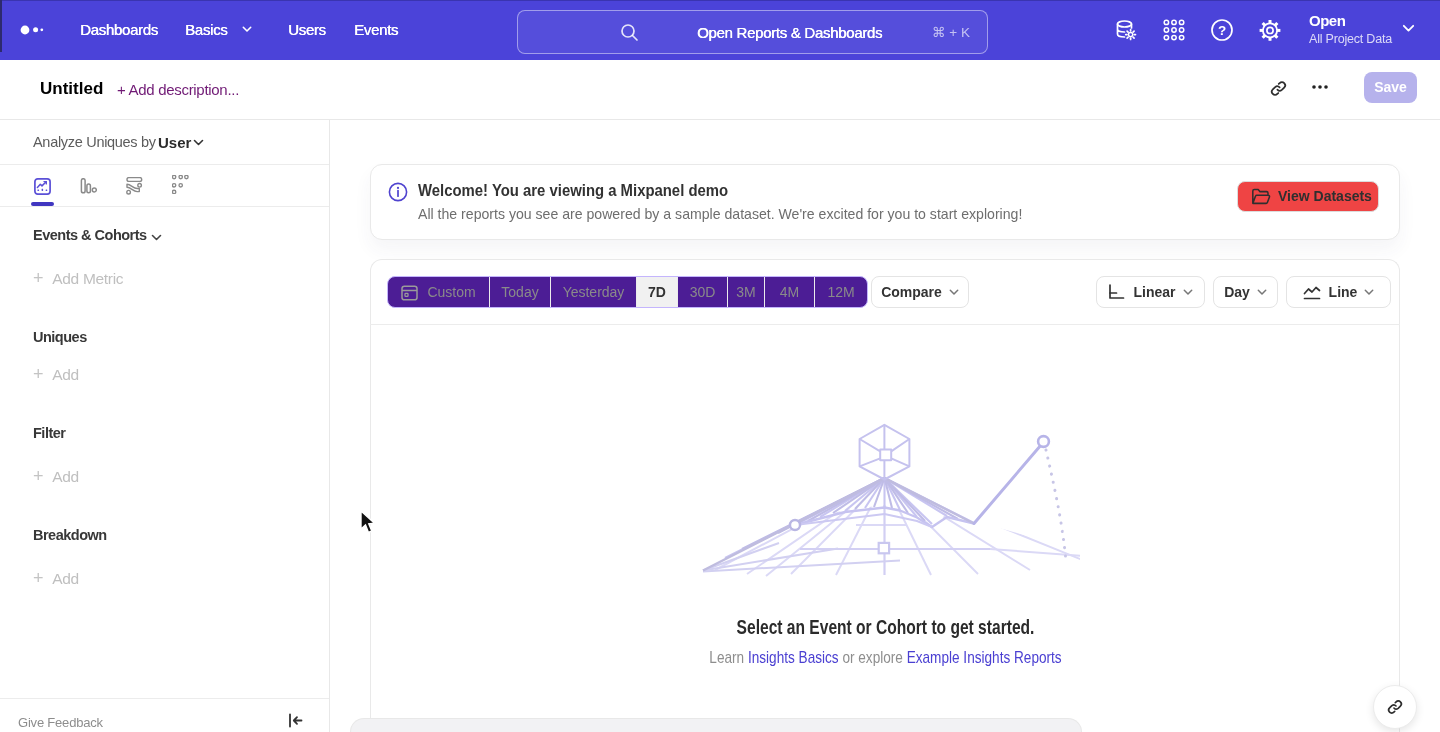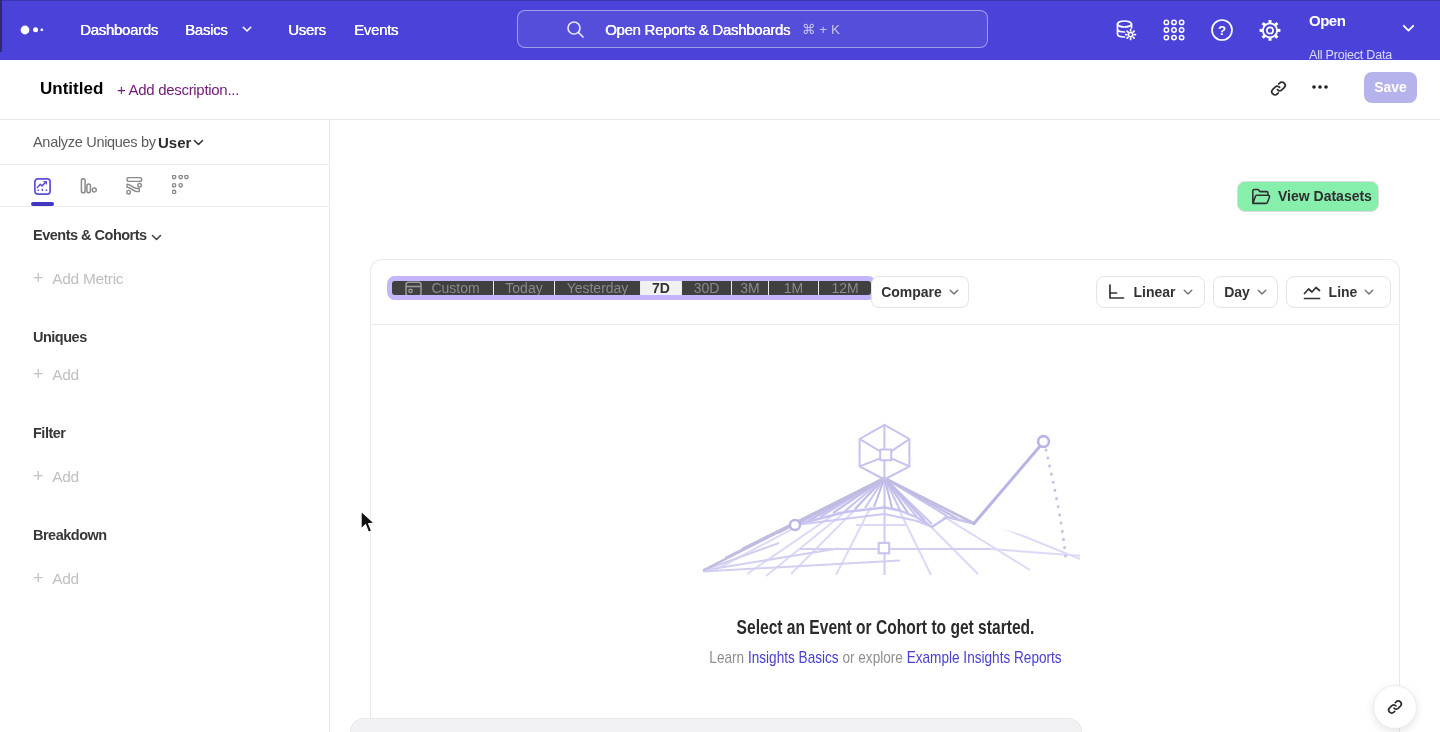--- a/index.html
+++ b/index.html
@@ -7,28 +7,28 @@
   font-family:"Liberation Sans", sans-serif; }
 .abs { position:absolute; }
 #stage { position:relative; width:1440px; height:732px; }
 
 
 #topbar { position:absolute; left:0; top:0; width:1440px; height:60px; background:#4b43d9; }
 #topbar .edge-l { position:absolute; left:0; top:0; width:2px; height:52px; background:#2d2a6e; }
 #topbar .edge-t { position:absolute; left:0; top:0; width:100%; height:1px; background:rgba(30,26,100,0.35); }
 .navitem { position:absolute; top:0; height:60px; line-height:60px; color:#ffffff;
   font-size:15px; font-weight:normal; letter-spacing:-0.3px; text-shadow:0.4px 0 0 #fff; }
-#searchbox { position:absolute; left:517px; top:10px; width:471px; height:38px;
+#searchbox { position:absolute; left:517px; top:10px; width:471px; height:44px;
   background:rgba(255,255,255,0.06); border:1px solid rgba(255,255,255,0.45);
-  border-radius:8px; display:flex; align-items:center; padding-left:48px; }
+  border-radius:8px; display:flex; align-items:center; padding-left:102px;gap:38px; }
 #searchbox .stext { color:#ffffff; font-size:15px; font-weight:normal; letter-spacing:-0.3px; text-shadow:0.4px 0 0 #fff; margin:0 12px 0 20px; }
 #searchbox .skey { color:rgba(255,255,255,0.65); font-size:13.5px; font-weight:400; }
 .mediatxt { position:absolute; left:1309px; top:12px; color:#fff; }
 .mediatxt .m1 { font-size:15px; font-weight:700; letter-spacing:-0.5px; line-height:17px; }
-.mediatxt .m2 { font-size:12.5px; font-weight:400; letter-spacing:-0.2px; color:rgba(255,255,255,0.8); line-height:15px; margin-top:19px; }
+.mediatxt .m2 { font-size:12.5px; font-weight:400; letter-spacing:-0.2px; color:rgba(255,255,255,0.8); line-height:15px; margin-top:3px; }
 
 
 #header { position:absolute; left:0; top:60px; width:1440px; height:60px; background:#fff;
   border-bottom:1px solid #e8e8e8; }
 #header .untitled { position:absolute; left:40px; top:19px; font-size:17px; font-weight:700; color:#000000; }
 #header .desc { position:absolute; left:117px; top:21px; font-size:15px; letter-spacing:-0.3px; color:#701a75; }
 #savebtn { position:absolute; left:1364px; top:72px; width:53px; height:31px; background:#b6b2ec;
   border-radius:8px; color:#fff; font-size:14px; font-weight:600; text-align:center; line-height:31px; }
 
 
@@ -44,30 +44,30 @@
 .sb-add .plus { font-size:18px; margin-right:9px; color:#c4c4c4; }
 #sb-foot { position:absolute; left:0; top:578px; width:329px; height:34px; border-top:1px solid #ececec; background:#fff; }
 #sb-foot .fb { position:absolute; left:18px; top:16px; font-size:13px; letter-spacing:-0.2px; color:#8d8d8d; }
 
 
 #main { position:absolute; left:331px; top:120px; width:1109px; height:612px; background:#fff; }
 #banner { position:absolute; left:370px; top:164px; width:1030px; height:76px; background:#fff;
   border:1px solid #e9e9e9; border-radius:12px; box-shadow:0 10px 18px rgba(60,60,90,0.05); }
 #banner .b-title { position:absolute; left:47px; top:17px; font-size:16px; font-weight:700; color:#323232; transform:scaleX(0.93); transform-origin:left center; white-space:nowrap; }
 #banner .b-sub { position:absolute; left:47px; top:40px; font-size:15px; color:#6e6e6e; transform:scaleX(0.94); transform-origin:left center; white-space:nowrap; }
-#viewds { position:absolute; left:1237px; top:181px; width:142px; height:31px; background:#86efac;
+#viewds { position:absolute; left:1237px; top:181px; width:142px; height:31px; background:#ef4444;
   border:1px solid #dcdcdc; border-radius:8px; }
 #viewds span { position:absolute; left:40px; top:6px; font-size:14px; font-weight:600; color:#2f2f2f; }
 #card { position:absolute; left:370px; top:259px; width:1030px; height:473px; background:#fff;
   border:1px solid #e9e9e9; border-radius:12px 12px 0 0; border-bottom:none; }
 #toolbar-line { position:absolute; left:370px; top:324px; width:1030px; height:1px; background:#ececec; }
 
 
-#seg { position:absolute; left:387px; top:276px; height:24px; border:5px solid #c4b5fd;
-  border-radius:8px; display:flex; align-items:stretch; overflow:hidden; background:#404040; }
+#seg { position:absolute; left:387px; top:276px; height:32px; border:1px solid #c4b5fd;
+  border-radius:8px; display:flex; align-items:stretch; overflow:hidden; background:#4c1d95; }
 #seg .cell { display:flex; align-items:center; justify-content:center; font-size:14px;
   color:#8a8a8a; border-right:1px solid #ececec; }
 #seg .cell:last-child { border-right:none; }
 #seg .sel { background:#f1f1f1; color:#333; font-weight:700; }
 .tbtn { position:absolute; top:276px; height:32px; background:#fff; border:1px solid #e4e4e4;
   border-radius:8px; display:flex; align-items:center; justify-content:center;
   font-size:14px; font-weight:600; color:#333; }
 .tbtn .chev { margin-left:7px; }
 
 
@@ -236,24 +236,40 @@
       <path d="M1.5 1.5 L5.5 5.5 L9.5 1.5" fill="none" stroke="#444" stroke-width="1.6" stroke-linecap="round" stroke-linejoin="round"></path>
     </svg>
     <div class="sb-add" style="top:148px"><span class="plus">+</span>Add Metric</div>
     <div class="sb-title" style="top:209px">Uniques</div>
     <div class="sb-add" style="top:244px"><span class="plus">+</span>Add</div>
     <div class="sb-title" style="top:305px">Filter</div>
     <div class="sb-add" style="top:346px"><span class="plus">+</span>Add</div>
     <div class="sb-title" style="top:407px">Breakdown</div>
     <div class="sb-add" style="top:448px"><span class="plus">+</span>Add</div>
 
+    <div id="sb-foot">
+      <span class="fb">Give Feedback</span>
+      <svg class="abs" style="left:288px;top:14px" width="15" height="15" viewBox="0 0 15 15">
+        <path d="M2 1.5 V13.5" stroke="#333" stroke-width="1.8" stroke-linecap="round"></path>
+        <path d="M13.5 7.5 H6 M9 4.2 L5.8 7.5 L9 10.8" fill="none" stroke="#333" stroke-width="1.8" stroke-linecap="round" stroke-linejoin="round"></path>
+      </svg>
+    </div>
   </div>
 
   <div id="main"></div>
 
+  <div id="banner">
+    <svg class="abs" style="left:17px;top:17px" width="20" height="20" viewBox="0 0 20 20">
+      <circle cx="10" cy="10" r="8.6" fill="none" stroke="#4f43cf" stroke-width="1.6"></circle>
+      <circle cx="10" cy="5.9" r="1.1" fill="#4f43cf"></circle>
+      <path d="M10 8.6 V14.2" stroke="#4f43cf" stroke-width="1.7" stroke-linecap="round"></path>
+    </svg>
+    <div class="b-title">Welcome! You are viewing a Mixpanel demo</div>
+    <div class="b-sub">All the reports you see are powered by a sample dataset. We're excited for you to start exploring!</div>
+  </div>
   <div id="viewds">
     <svg class="abs" style="left:13px;top:6px" width="20" height="18" viewBox="0 0 22 19">
       <path d="M2 16.5 V2.8 c0-0.9 0.7-1.6 1.6-1.6 h4.3 l2 2.4 h7.2 c0.9 0 1.6 0.7 1.6 1.6 v1.3 M2 16.5 l3-8 c0.2-0.6 0.8-1 1.4-1 h12.5 c1 0 1.8 1 1.4 2 l-2.3 6 c-0.2 0.6-0.8 1-1.4 1 H3.2 c-0.7 0-1.2-0.5-1.2-1 z" fill="none" stroke="#2f2f2f" stroke-width="1.7" stroke-linejoin="round" stroke-linecap="round"></path>
     </svg>
     <span>View Datasets</span>
   </div>
 
   <div id="card"></div>
   <div id="toolbar-line"></div>
 
@@ -263,21 +279,21 @@
         <rect x="1" y="2.2" width="15" height="13.6" rx="2.4" fill="none" stroke="#9a9a9a" stroke-width="1.5"></rect>
         <path d="M1 6.5 H16" stroke="#9a9a9a" stroke-width="1.5"></path>
         <rect x="4" y="9.3" width="3" height="3" rx="0.6" fill="none" stroke="#9a9a9a" stroke-width="1.3"></rect>
       </svg>
       Custom</div>
     <div class="cell" style="width:61px">Today</div>
     <div class="cell" style="width:86px">Yesterday</div>
     <div class="cell sel" style="width:41px">7D</div>
     <div class="cell" style="width:50px">30D</div>
     <div class="cell" style="width:37px">3M</div>
-    <div class="cell" style="width:50px">1M</div>
+    <div class="cell" style="width:50px">4M</div>
     <div class="cell" style="width:52px">12M</div>
   </div>
 
   <div class="tbtn" style="left:871px;width:98px">Compare
     <svg class="chev" width="10" height="7" viewBox="0 0 10 7">
         <path d="M1.3 1.3 L5 5 L8.7 1.3" fill="none" stroke="#777" stroke-width="1.5" stroke-linecap="round" stroke-linejoin="round"></path>
       </svg>
   </div>
   <div class="tbtn" style="left:1096px;width:109px">
     <svg width="17" height="16" viewBox="0 0 17 16" style="margin-right:8px">

